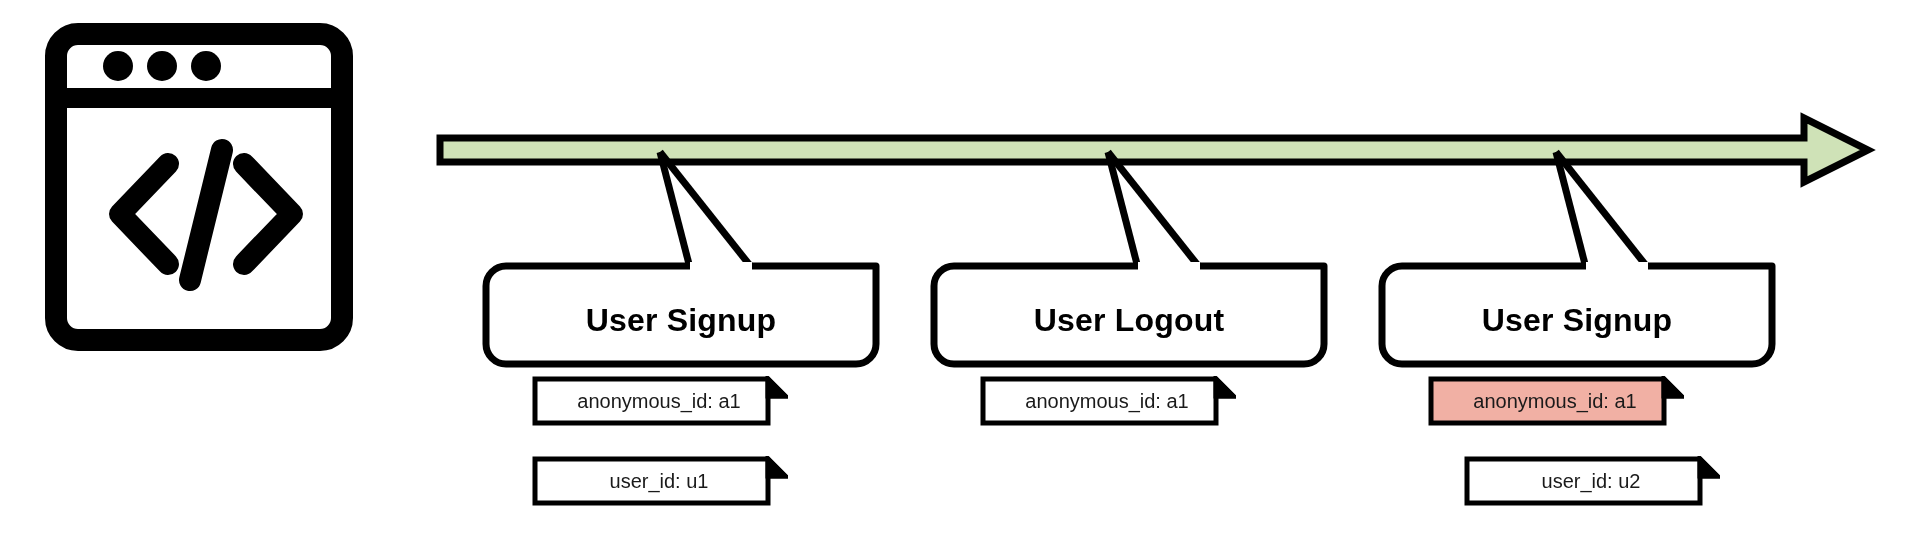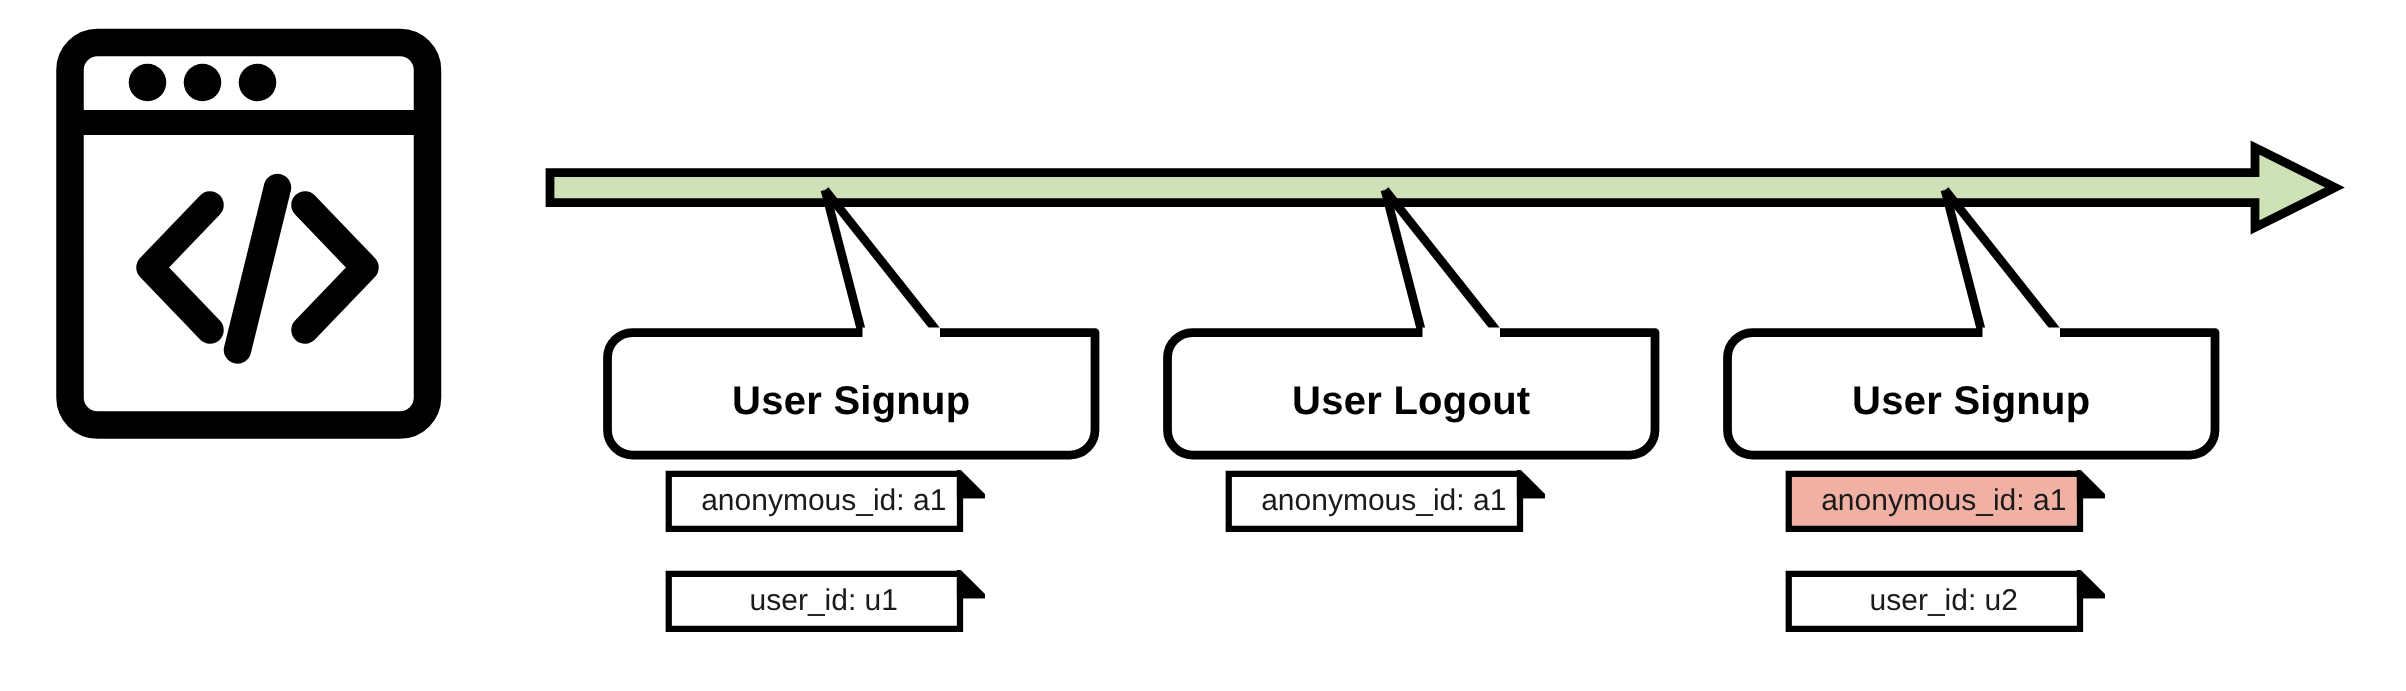--- a/index.html
+++ b/index.html
@@ -83,21 +83,21 @@
   }
   .attr-tag-text {
     position: absolute;
     left: 0;
     top: 0;
     width: 248px;
     height: 50px;
     display: flex;
     align-items: center;
     justify-content: center;
-    font-size: 24px;
+    font-size: 20px;
     color: #1a1a1a;
     box-sizing: border-box;
     padding-left: 6px;
   }
   .attr-list {
     position: absolute;
     top: 376px;
   }
 </style>
 </head>
@@ -200,21 +200,21 @@
       <div class="event-box-label">User Signup</div>
     </div>
     <div class="attr-list" style="left:50px; top:114px;">
       <div class="attr-tag" style="margin-top:0;">
         <svg width="256" height="50" viewBox="0 0 256 50" xmlns="http://www.w3.org/2000/svg">
           <path d="M 3,3 L 236,3 L 253,20 L 236,20 L 236,3 L 236,47 L 3,47 Z" fill="#f1b0a4" stroke="#000000" stroke-width="5" stroke-linejoin="miter"></path>
           <path d="M 236,3 L 253,20 L 236,20 Z" fill="#000000" stroke="#000000" stroke-width="5"></path>
         </svg>
         <div class="attr-tag-text">anonymous_id: a1</div>
       </div>
-      <div class="attr-tag" style="margin-top:30px;">
+      <div class="attr-tag" style="margin-top:30px;margin-left:36px;">
         <svg width="256" height="50" viewBox="0 0 256 50" xmlns="http://www.w3.org/2000/svg">
           <path d="M 3,3 L 236,3 L 253,20 L 236,20 L 236,3 L 236,47 L 3,47 Z" fill="#ffffff" stroke="#000000" stroke-width="5" stroke-linejoin="miter"></path>
           <path d="M 236,3 L 253,20 L 236,20 Z" fill="#000000" stroke="#000000" stroke-width="5"></path>
         </svg>
         <div class="attr-tag-text">user_id: u2</div>
       </div>
     </div>
   </div>
 
 </div>

